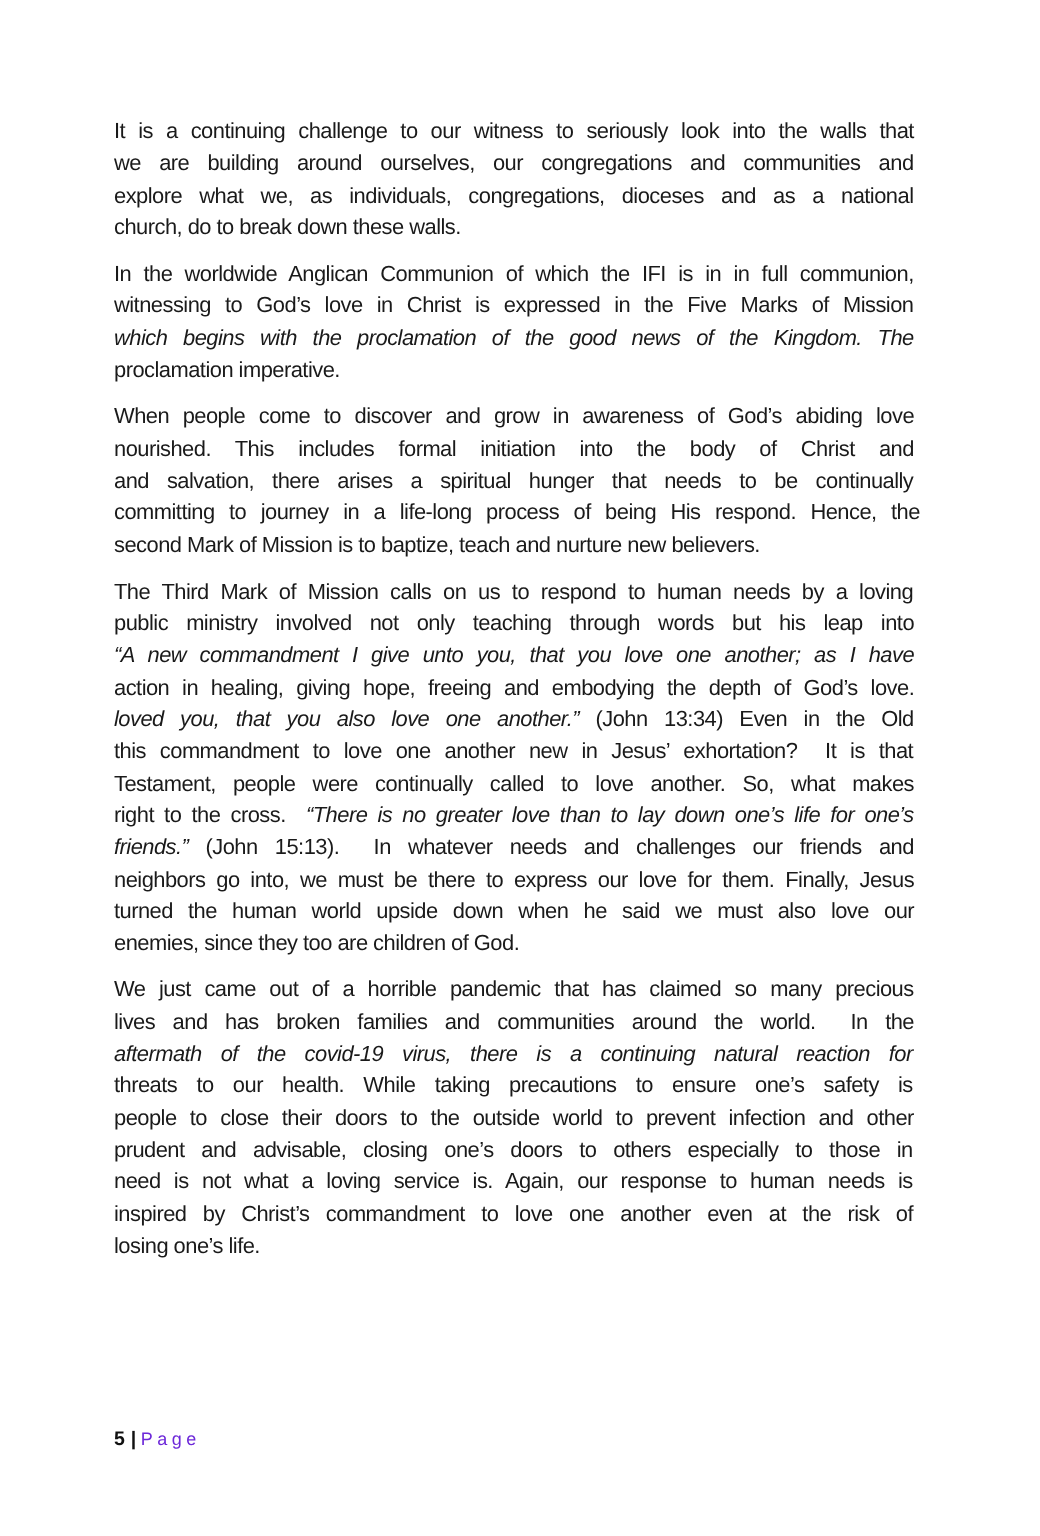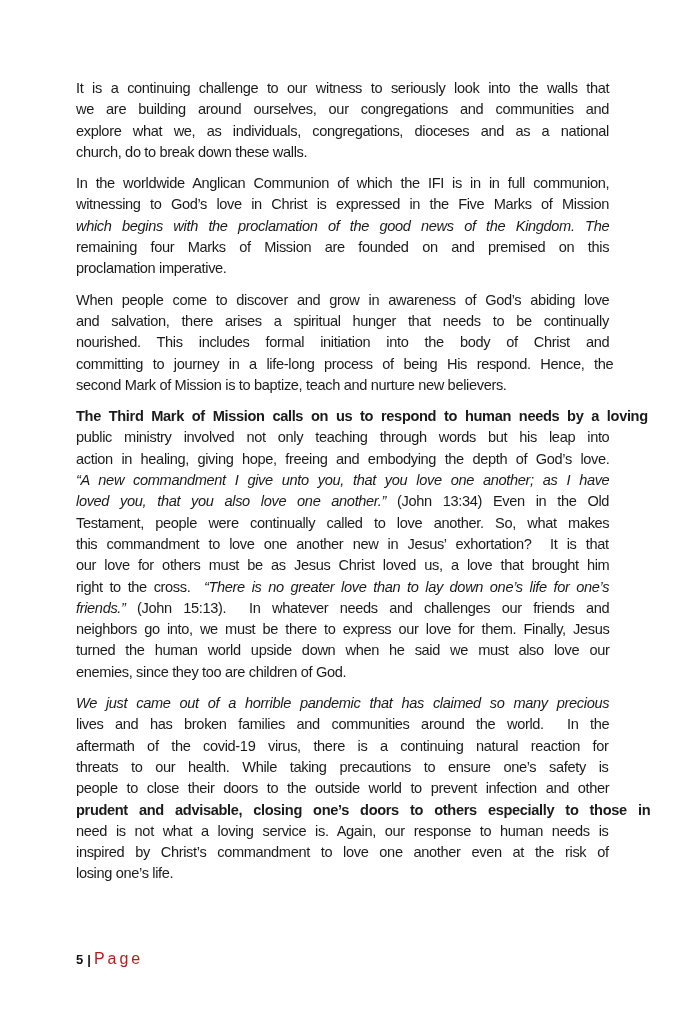--- a/index.html
+++ b/index.html
@@ -47,68 +47,66 @@
   .footer {
     position: absolute;
     left: 76px;
     top: 951px;
     font-size: 13px;
     line-height: 16px;
     font-family: "Liberation Sans", sans-serif;
   }
   .footer .num { font-weight: bold; color: #111; }
   .footer .bar { font-weight: bold; color: #111; margin: 0 3px 0 4px; }
-  .footer .word { color: #b91c1c; letter-spacing: 3px; font-size: 16px; }
+  .footer .word { color: #6d28d9; letter-spacing: 3px; font-size: 12px; }
 </style>
 </head>
 <body>
 
 <div class="page" id="doc">
     <div class="para">
       <div class="line" style="display: block; width: 533px; word-spacing: 5px; text-align: left; text-align-last: left;"><span>It is a continuing challenge to our witness to seriously look into the walls that</span></div>
       <div class="line" style="display: block; width: 533px; word-spacing: 8.44444px; text-align: left; text-align-last: left;"><span>we are building around ourselves, our congregations and communities and</span></div>
       <div class="line" style="display: block; width: 533px; word-spacing: 7.7px; text-align: left; text-align-last: left;"><span>explore what we, as individuals, congregations, dioceses and as a national</span></div>
       <div class="line last"><span>church, do to break down these walls.</span></div>
     </div>
     <div class="para">
       <div class="line" style="display: block; width: 533px; word-spacing: 4.46154px; text-align: left; text-align-last: left;"><span>In the worldwide Anglican Communion of which the IFI is in in full communion,</span></div>
       <div class="line" style="display: block; width: 533px; word-spacing: 5.69231px; text-align: left; text-align-last: left;"><span>witnessing to God’s love in Christ is expressed in the Five Marks of Mission</span></div>
       <div class="line" style="display: block; width: 533px; word-spacing: 6.75px; text-align: left; text-align-last: left; font-style: italic;"><span>which begins with the proclamation of the good news of the Kingdom. The</span></div>
-      <div class="line" style="display: block; width: 533px; word-spacing: 9.81818px; text-align: left; text-align-last: left;"><span>remaining four Marks of Mission are founded on and premised on this</span></div>
       <div class="line last"><span>proclamation imperative.</span></div>
     </div>
     <div class="para">
       <div class="line" style="display: block; width: 533px; word-spacing: 5.33333px; text-align: left; text-align-last: left;"><span>When people come to discover and grow in awareness of God’s abiding love</span></div>
+      <div class="line" style="display: block; width: 533px; word-spacing: 12.4px; text-align: left; text-align-last: left;"><span>nourished. This includes formal initiation into the body of Christ and</span></div>
       <div class="line" style="display: block; width: 533px; word-spacing: 8.27273px; text-align: left; text-align-last: left;"><span>and salvation, there arises a spiritual hunger that needs to be continually</span></div>
-      <div class="line" style="display: block; width: 533px; word-spacing: 12.4px; text-align: left; text-align-last: left;"><span>nourished. This includes formal initiation into the body of Christ and</span></div>
       <div class="line" style="display: block; width: 533px; word-spacing: 5.91667px; text-align: left; text-align-last: left;"><span>committing to journey in a life-long process of being His respond. Hence, the</span></div>
       <div class="line last"><span>second Mark of Mission is to baptize, teach and nurture new believers.</span></div>
     </div>
     <div class="para">
-      <div class="line" style="display: block; width: 533px; word-spacing: 4.13333px; text-align: left; text-align-last: left; font-weight: bold;"><span>The Third Mark of Mission calls on us to respond to human needs by a loving</span></div>
+      <div class="line" style="display: block; width: 533px; word-spacing: 4.13333px; text-align: left; text-align-last: left;"><span>The Third Mark of Mission calls on us to respond to human needs by a loving</span></div>
       <div class="line" style="display: block; width: 533px; word-spacing: 8.36364px; text-align: left; text-align-last: left;"><span>public ministry involved not only teaching through words but his leap into</span></div>
+      <div class="line" style="display: block; width: 533px; word-spacing: 5.28571px; text-align: left; text-align-last: left;"><span class="it">“A new commandment I give unto you, that you love one another; as I have</span></div>
       <div class="line" style="display: block; width: 533px; word-spacing: 4.83333px; text-align: left; text-align-last: left;"><span>action in healing, giving hope, freeing and embodying the depth of God’s love.</span></div>
-      <div class="line" style="display: block; width: 533px; word-spacing: 5.28571px; text-align: left; text-align-last: left;"><span class="it">“A new commandment I give unto you, that you love one another; as I have</span></div>
       <div class="line" style="display: block; width: 533px; word-spacing: 7.23077px; text-align: left; text-align-last: left;"><span class="it">loved you, that you also love one another.”</span><span> (John 13:34) Even in the Old</span></div>
+      <div class="line" style="display: block; width: 533px; word-spacing: 5.53846px; text-align: left; text-align-last: left;"><span>this commandment to love one another new in Jesus’ exhortation?  It is that</span></div>
       <div class="line" style="display: block; width: 533px; word-spacing: 7.7px; text-align: left; text-align-last: left;"><span>Testament, people were continually called to love another. So, what makes</span></div>
-      <div class="line" style="display: block; width: 533px; word-spacing: 5.53846px; text-align: left; text-align-last: left;"><span>this commandment to love one another new in Jesus’ exhortation?  It is that</span></div>
-      <div class="line" style="display: block; width: 533px; word-spacing: 4.53333px; text-align: left; text-align-last: left;"><span>our love for others must be as Jesus Christ loved us, a love that brought him</span></div>
       <div class="line" style="display: block; width: 533px; word-spacing: 3.05882px; text-align: left; text-align-last: left;"><span>right to the cross.  </span><span class="it">“There is no greater love than to lay down one’s life for one’s</span></div>
       <div class="line" style="display: block; width: 533px; word-spacing: 7.72727px; text-align: left; text-align-last: left;"><span class="it">friends.”</span><span> (John 15:13).  In whatever needs and challenges our friends and</span></div>
       <div class="line" style="display: block; width: 533px; word-spacing: 3.5px; text-align: left; text-align-last: left;"><span>neighbors go into, we must be there to express our love for them. Finally, Jesus</span></div>
       <div class="line" style="display: block; width: 533px; word-spacing: 6.38462px; text-align: left; text-align-last: left;"><span>turned the human world upside down when he said we must also love our</span></div>
       <div class="line last"><span>enemies, since they too are children of God.</span></div>
     </div>
     <div class="para">
-      <div class="line" style="display: block; width: 533px; word-spacing: 5.30769px; text-align: left; text-align-last: left; font-style: italic;"><span>We just came out of a horrible pandemic that has claimed so many precious</span></div>
+      <div class="line" style="display: block; width: 533px; word-spacing: 5.30769px; text-align: left; text-align-last: left;"><span>We just came out of a horrible pandemic that has claimed so many precious</span></div>
       <div class="line" style="display: block; width: 533px; word-spacing: 7.91667px; text-align: center; text-align-last: left;"><span>lives and has broken families and communities around the world.  In the</span></div>
-      <div class="line" style="display: block; width: 533px; word-spacing: 8.90909px; text-align: center; text-align-last: left;"><span>aftermath of the covid-19 virus, there is a continuing natural reaction for</span></div>
+      <div class="line" style="display: block; width: 533px; word-spacing: 8.90909px; text-align: center; text-align-last: left; font-style: italic;"><span>aftermath of the covid-19 virus, there is a continuing natural reaction for</span></div>
       <div class="line" style="display: block; width: 533px; word-spacing: 9.09091px; text-align: left; text-align-last: left;"><span>threats to our health. While taking precautions to ensure one’s safety is</span></div>
       <div class="line" style="display: block; width: 533px; word-spacing: 5.07692px; text-align: left; text-align-last: left;"><span>people to close their doors to the outside world to prevent infection and other</span></div>
-      <div class="line" style="display: block; width: 533px; word-spacing: 7.45455px; text-align: left; text-align-last: left; font-weight: bold;"><span>prudent and advisable, closing one’s doors to others especially to those in</span></div>
+      <div class="line" style="display: block; width: 533px; word-spacing: 7.45455px; text-align: left; text-align-last: left;"><span>prudent and advisable, closing one’s doors to others especially to those in</span></div>
       <div class="line" style="display: block; width: 533px; word-spacing: 5.14286px; text-align: left; text-align-last: left;"><span>need is not what a loving service is. Again, our response to human needs is</span></div>
       <div class="line" style="display: block; width: 533px; word-spacing: 7.16667px; text-align: left; text-align-last: left;"><span>inspired by Christ’s commandment to love one another even at the risk of</span></div>
       <div class="line last"><span>losing one’s life.</span></div>
     </div>
   </div>
 
 <div class="footer">
   <span class="num">5</span><span class="bar">|</span><span class="word">Page</span>
 </div>
 

